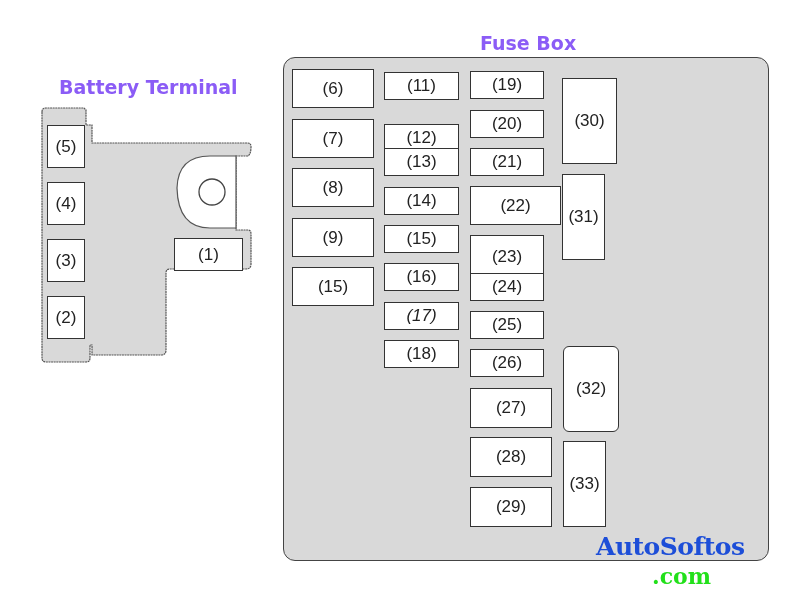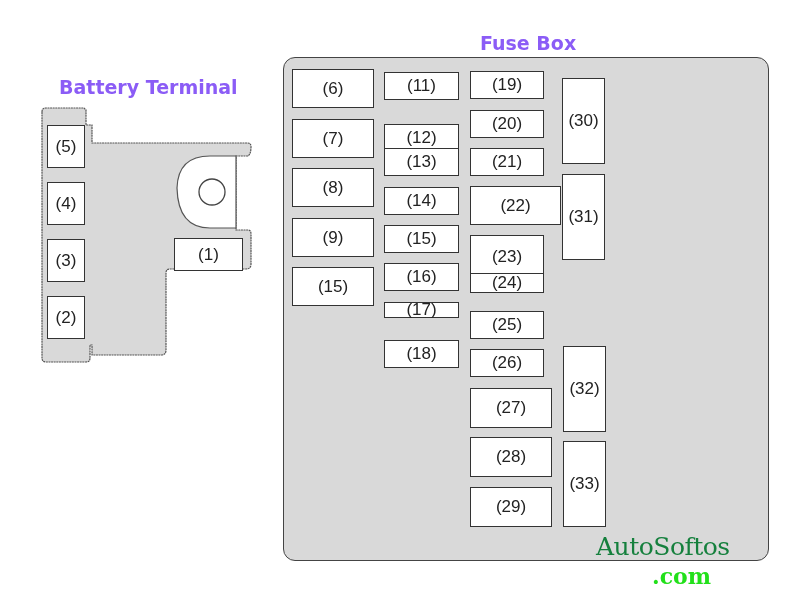--- a/index.html
+++ b/index.html
@@ -1,21 +1,21 @@
 <!DOCTYPE html>
 <html><head>
 <meta charset="utf-8">
 <style>
   html, body { margin:0; padding:0; background:#ffffff; }
   body { width:800px; height:600px; position:relative; overflow:hidden; font-family:"Liberation Sans", sans-serif; }
   .title { position:absolute; font-family:"DejaVu Sans", sans-serif; font-weight:bold; font-size:19px; color:#8b5cf6; white-space:nowrap; }
   svg.bt { position:absolute; left:0; top:0; }
   .fuse { position:absolute; background:#fff; border:1.5px solid #333; box-sizing:border-box; display:flex; align-items:center; justify-content:center; font-family:"Liberation Sans", sans-serif; font-size:17px; color:#222; }
   .fusebox { position:absolute; left:283px; top:57px; width:486px; height:504px; background:#d9d9d9; border:1.5px solid #444; border-radius:12px; box-sizing:border-box; }
-  .wm1 { position:absolute; left:596px; top:532px; font-family:"DejaVu Serif", serif; font-weight:normal; font-size:25px; color:#15803d; letter-spacing:-0.5px; }
+  .wm1 { position:absolute; left:596px; top:532px; font-family:"DejaVu Serif", serif; font-weight:bold; font-size:25px; color:#1d4ed8; letter-spacing:-0.5px; }
   .wm2 { position:absolute; left:652px; top:563px; font-family:"DejaVu Serif", serif; font-weight:bold; font-size:22px; color:#22e01a;text-align:right; }
 </style>
 </head>
 <body>
 
 <div class="title" style="left:59px; top:76px;">Battery Terminal</div>
 
 <svg class="bt" width="300" height="380">
   <path d="M42,112 Q42,108 46,108 L84,108 L86,110 L86,125 L92,125 L92,143 L248,143 Q251,143 251,147 Q251,154 248,156 L236,156 L236,230 L248,230 Q251,230 251,234 L251,264 Q251,269 246,269 L170,269 Q166,269 166,273 L166,350 Q166,355 161,355 L92,355 L92,345 L90,345 L90,358 Q90,362 86,362 L46,362 Q42,362 42,358 Z" fill="#d9d9d9" stroke="#555" stroke-width="1.2" stroke-dasharray="2,0.6"></path>
   <path d="M236,156 L210,156 Q178,156 177,188 Q178,228 210,228 L236,228 Z" fill="#ffffff" stroke="#555" stroke-width="1.2"></path>
@@ -36,34 +36,34 @@
 <div class="fuse" style="left:292px; top:168px; width:82px; height:39px;">(8)</div>
 <div class="fuse" style="left:292px; top:218px; width:82px; height:39px;">(9)</div>
 <div class="fuse" style="left:292px; top:267px; width:82px; height:39px;">(15)</div>
 
 <div class="fuse" style="left:384px; top:72px;  width:75px; height:28px;">(11)</div>
 <div class="fuse" style="left:384px; top:124px; width:75px; height:28px;">(12)</div>
 <div class="fuse" style="left:384px; top:148px; width:75px; height:28px;">(13)</div>
 <div class="fuse" style="left:384px; top:187px; width:75px; height:28px;">(14)</div>
 <div class="fuse" style="left:384px; top:225px; width:75px; height:28px;">(15)</div>
 <div class="fuse" style="left:384px; top:263px; width:75px; height:28px;">(16)</div>
-<div class="fuse" style="left:384px; top:302px; width:75px; height:16px;">(17)</div>
+<div class="fuse" style="left:384px; top:302px; width:75px; height:28px;font-style:italic;">(17)</div>
 <div class="fuse" style="left:384px; top:340px; width:75px; height:28px;">(18)</div>
 
 <div class="fuse" style="left:470px; top:71px;  width:74px; height:28px;">(19)</div>
 <div class="fuse" style="left:470px; top:110px; width:74px; height:28px;">(20)</div>
 <div class="fuse" style="left:470px; top:148px; width:74px; height:28px;">(21)</div>
 <div class="fuse" style="left:470px; top:186px; width:91px; height:39px;">(22)</div>
 <div class="fuse" style="left:470px; top:235px; width:74px; height:44px;">(23)</div>
-<div class="fuse" style="left:470px; top:273px; width:74px; height:20px;">(24)</div>
+<div class="fuse" style="left:470px; top:273px; width:74px; height:28px;">(24)</div>
 <div class="fuse" style="left:470px; top:311px; width:74px; height:28px;">(25)</div>
 <div class="fuse" style="left:470px; top:349px; width:74px; height:28px;">(26)</div>
 <div class="fuse" style="left:470px; top:388px; width:82px; height:40px;">(27)</div>
 <div class="fuse" style="left:470px; top:437px; width:82px; height:40px;">(28)</div>
 <div class="fuse" style="left:470px; top:487px; width:82px; height:40px;">(29)</div>
 
-<div class="fuse" style="left:562px; top:78px;  width:43px; height:86px;">(30)</div>
+<div class="fuse" style="left:562px; top:78px;  width:55px; height:86px;">(30)</div>
 <div class="fuse" style="left:562px; top:174px; width:43px; height:86px;">(31)</div>
-<div class="fuse" style="left:563px; top:346px; width:43px; height:86px;">(32)</div>
+<div class="fuse" style="left:563px; top:346px; width:56px; height:86px;border-radius:6px;">(32)</div>
 <div class="fuse" style="left:563px; top:441px; width:43px; height:86px;">(33)</div>
 
 <div class="wm1">AutoSoftos</div>
 <div class="wm2">.com</div>
 
 </body></html>

